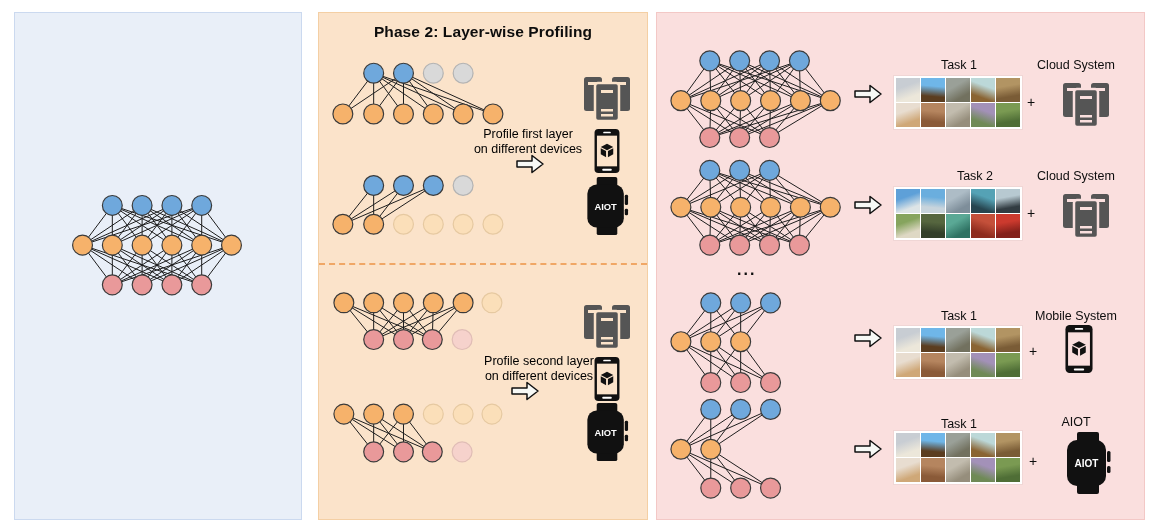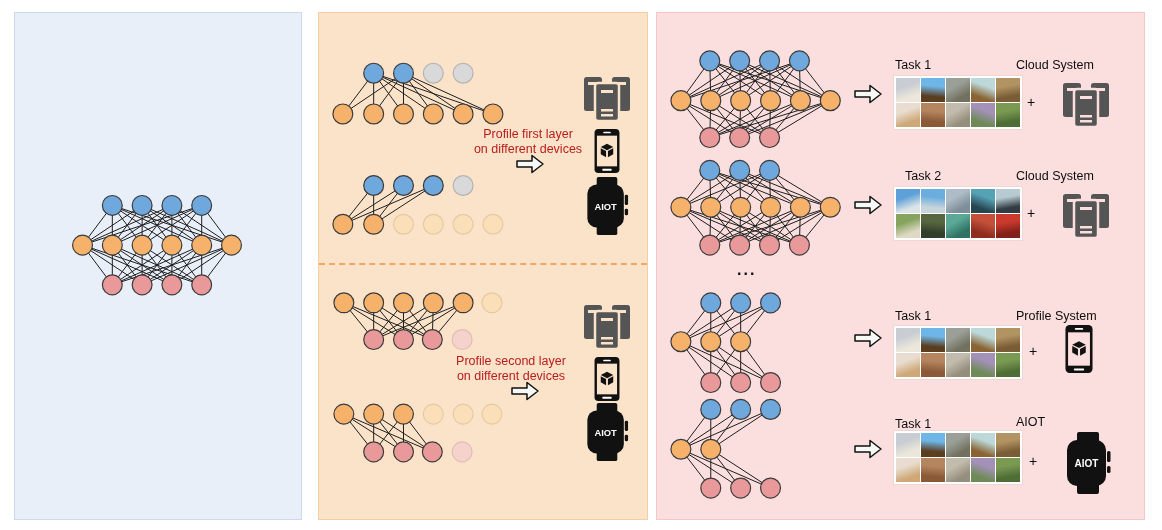--- a/index.html
+++ b/index.html
@@ -7,26 +7,26 @@
           font-family:"Liberation Sans",sans-serif;overflow:hidden;}
   .panel{position:absolute;box-sizing:border-box;}
   #panel1{left:14px;top:12px;width:288px;height:508px;background:#E9EFF8;border:1px solid #CBD9EF;}
   #panel2{left:318px;top:12px;width:330px;height:508px;background:#FBE3CA;border:1px solid #F4CFA4;}
   #panel3{left:656px;top:12px;width:489px;height:508px;background:#FADFDE;border:1px solid #F3C8C6;}
   .panel h2{position:relative;margin:0;padding-top:10px;font-size:15.5px;font-weight:700;
             color:#0d0d0d;text-align:center;letter-spacing:.1px;z-index:2;}
   #panel3 h2{text-align:left;padding-left:28px;}
   .net-layer{position:absolute;left:0;top:0;width:100%;height:100%;z-index:1;}
   .divider{position:absolute;left:0;top:250px;width:100%;border-top:2px dashed #F0A766;z-index:1;}
-  .cap{position:absolute;font-size:12.5px;line-height:15px;color:#b91c1c;text-align:center;z-index:2;}
+  .cap{position:absolute;font-size:12.5px;line-height:15px;color:#000000;text-align:center;z-index:2;}
   .arrow{position:absolute;width:30px;height:22px;z-index:2;}
   .arrow svg{display:block;width:100%;height:100%;}
   .dev{position:absolute;z-index:2;}
   .dev svg{display:block;width:100%;height:100%;}
-  .tlabel{position:absolute;font-size:12.5px;color:#0d0d0d;text-align:left;z-index:2;}
+  .tlabel{position:absolute;font-size:12.5px;color:#0d0d0d;text-align:center;z-index:2;}
   .thumbs{position:absolute;background:#ffffff;padding:2px;display:grid;
           grid-template-columns:repeat(5,24px);grid-auto-rows:24px;gap:1px;z-index:2;
           box-shadow:0 0 0 1px rgba(0,0,0,0.04);}
   .thumbs .cell{width:24px;height:24px;}
   .plus{position:absolute;width:16px;font-size:14px;font-weight:400;color:#0d0d0d;
         text-align:center;z-index:2;}
   .dots{position:absolute;font-weight:700;font-size:16px;letter-spacing:2px;color:#0d0d0d;z-index:2;}
 </style>
 </head>
 <body>
@@ -188,33 +188,34 @@
           <circle cx="85" cy="403" r="10" fill="#F6B26B" stroke="#3a3a3a" stroke-width="1.2"></circle>
           <circle cx="115" cy="403" r="10" fill="#FBDFB9" stroke="#e6c9a1" stroke-width="1.2"></circle>
           <circle cx="145" cy="403" r="10" fill="#FBDFB9" stroke="#e6c9a1" stroke-width="1.2"></circle>
           <circle cx="174" cy="403" r="10" fill="#FBDFB9" stroke="#e6c9a1" stroke-width="1.2"></circle>
           <circle cx="55" cy="441" r="10" fill="#E9999A" stroke="#3a3a3a" stroke-width="1.2"></circle>
           <circle cx="85" cy="441" r="10" fill="#E9999A" stroke="#3a3a3a" stroke-width="1.2"></circle>
           <circle cx="114" cy="441" r="10" fill="#E9999A" stroke="#3a3a3a" stroke-width="1.2"></circle>
           <circle cx="144" cy="441" r="10" fill="#F6D2CC" stroke="#e0bdb6" stroke-width="1.2"></circle>
         </g>
       </svg>
+    <h2>Phase 2: Layer-wise Profiling</h2>
     <div class="divider"></div>
 
     <div class="cap" style="left:109px;top:114px;width:200px;">
       <span>Profile first layer</span><br>
       <span>on different devices</span>
     </div>
     <div class="arrow" style="left:196px;top:140px;">
         <svg viewBox="0 0 30 22">
           <path d="M2 8 L17 8 L17 2.5 L28 11 L17 19.5 L17 14 L2 14 Z" fill="#f7f9f6" stroke="#111111" stroke-width="1.5" stroke-linejoin="round"></path>
         </svg>
       </div>
 
-    <div class="cap" style="left:92px;top:341px;width:200px;">
+    <div class="cap" style="left:120px;top:341px;width:200px;">
       <span>Profile second layer</span><br>
       <span>on different devices</span>
     </div>
     <div class="arrow" style="left:191px;top:367px;">
         <svg viewBox="0 0 30 22">
           <path d="M2 8 L17 8 L17 2.5 L28 11 L17 19.5 L17 14 L2 14 Z" fill="#f7f9f6" stroke="#111111" stroke-width="1.5" stroke-linejoin="round"></path>
         </svg>
       </div>
 
     <div class="dev" style="left:262px;top:63px;width:52px;height:46px;">
@@ -487,21 +488,21 @@
           <rect x="18" y="33" width="12" height="2.5" fill="#FADFDE"></rect>
           <rect x="18" y="38" width="12" height="2.5" fill="#FADFDE"></rect>
         </svg>
       </div>
 
     <div class="arrow" style="left:196px;top:181px;">
         <svg viewBox="0 0 30 22">
           <path d="M2 8 L17 8 L17 2.5 L28 11 L17 19.5 L17 14 L2 14 Z" fill="#f7f9f6" stroke="#111111" stroke-width="1.5" stroke-linejoin="round"></path>
         </svg>
       </div>
-    <div class="tlabel" style="left:248px;top:156px;width:128px;">Task 2</div>
+    <div class="tlabel" style="left:254px;top:156px;width:128px;">Task 2</div>
     <div class="thumbs" style="left:237px;top:174px;">
         <div class="cell" style="background: linear-gradient(160deg, rgb(94, 160, 216) 35%, rgb(221, 228, 230) 75%);"></div>
         <div class="cell" style="background: linear-gradient(185deg, rgb(106, 174, 222) 35%, rgb(200, 212, 220) 75%);"></div>
         <div class="cell" style="background: linear-gradient(150deg, rgb(173, 188, 198) 35%, rgb(126, 142, 154) 75%);"></div>
         <div class="cell" style="background: linear-gradient(200deg, rgb(85, 162, 181) 35%, rgb(39, 69, 79) 75%);"></div>
         <div class="cell" style="background: linear-gradient(170deg, rgb(183, 201, 209) 35%, rgb(50, 60, 66) 75%);"></div>
         <div class="cell" style="background: linear-gradient(160deg, rgb(134, 164, 94) 35%, rgb(222, 216, 196) 75%);"></div>
         <div class="cell" style="background: linear-gradient(185deg, rgb(86, 102, 63) 35%, rgb(51, 63, 42) 75%);"></div>
         <div class="cell" style="background: linear-gradient(150deg, rgb(90, 168, 149) 35%, rgb(47, 114, 99) 75%);"></div>
         <div class="cell" style="background: linear-gradient(200deg, rgb(196, 80, 58) 35%, rgb(142, 44, 30) 75%);"></div>
@@ -534,21 +535,21 @@
         <div class="cell" style="background: linear-gradient(150deg, rgb(154, 160, 152) 35%, rgb(114, 113, 95) 75%);"></div>
         <div class="cell" style="background: linear-gradient(200deg, rgb(188, 216, 216) 35%, rgb(138, 100, 51) 75%);"></div>
         <div class="cell" style="background: linear-gradient(170deg, rgb(178, 148, 99) 35%, rgb(122, 92, 54) 75%);"></div>
         <div class="cell" style="background: linear-gradient(160deg, rgb(232, 221, 208) 35%, rgb(207, 168, 120) 75%);"></div>
         <div class="cell" style="background: linear-gradient(185deg, rgb(181, 133, 95) 35%, rgb(138, 90, 56) 75%);"></div>
         <div class="cell" style="background: linear-gradient(150deg, rgb(194, 188, 174) 35%, rgb(150, 142, 124) 75%);"></div>
         <div class="cell" style="background: linear-gradient(200deg, rgb(163, 145, 184) 35%, rgb(111, 138, 86) 75%);"></div>
         <div class="cell" style="background: linear-gradient(170deg, rgb(122, 154, 82) 35%, rgb(79, 110, 54) 75%);"></div>
       </div>
     <div class="plus" style="left:368px;top:330px;">+</div>
-    <div class="tlabel" style="left:359px;top:296px;width:120px;">Profile System</div>
+    <div class="tlabel" style="left:359px;top:296px;width:120px;">Mobile System</div>
     <div class="dev" style="left:407px;top:311px;width:30px;height:50px;">
         <svg viewBox="0 0 28 48">
           <rect x="1" y="1" width="26" height="46" rx="4" fill="#111111"></rect>
           <rect x="3.5" y="8" width="21" height="32" fill="#FADFDE"></rect>
           <rect x="10" y="3.8" width="8" height="1.8" rx="0.9" fill="#ffffff"></rect>
           <rect x="9" y="42.6" width="10" height="2" rx="1" fill="#ffffff"></rect>
           <path d="M14 16.5 L20.5 19.8 L14 23.1 L7.5 19.8 Z" fill="#111111"></path>
           <path d="M7.5 21 L13 23.9 L13 30.5 L7.5 27.4 Z" fill="#111111"></path>
           <path d="M20.5 21 L15 23.9 L15 30.5 L20.5 27.4 Z" fill="#111111"></path>
         </svg>

